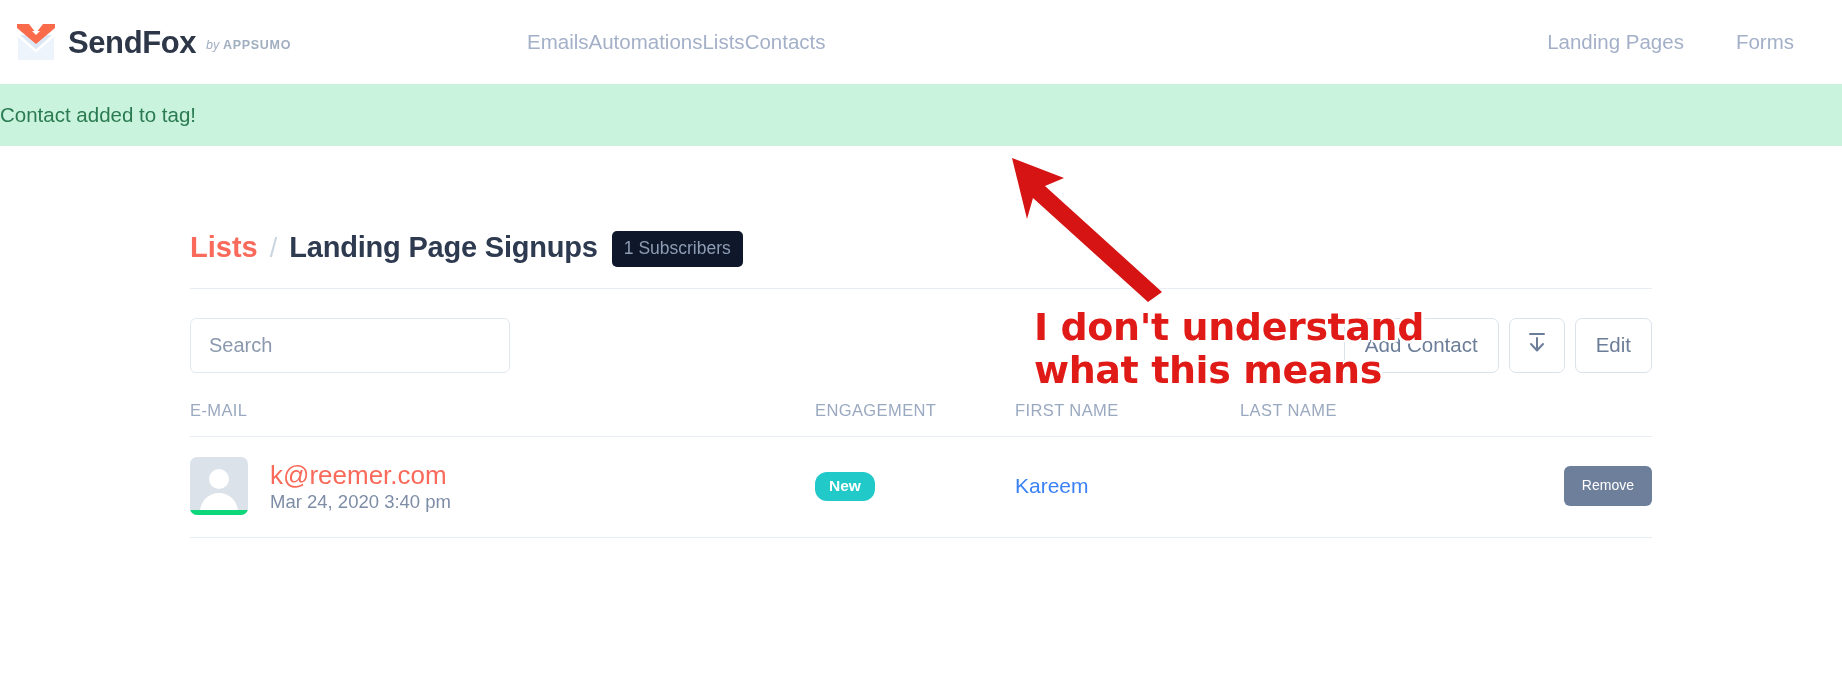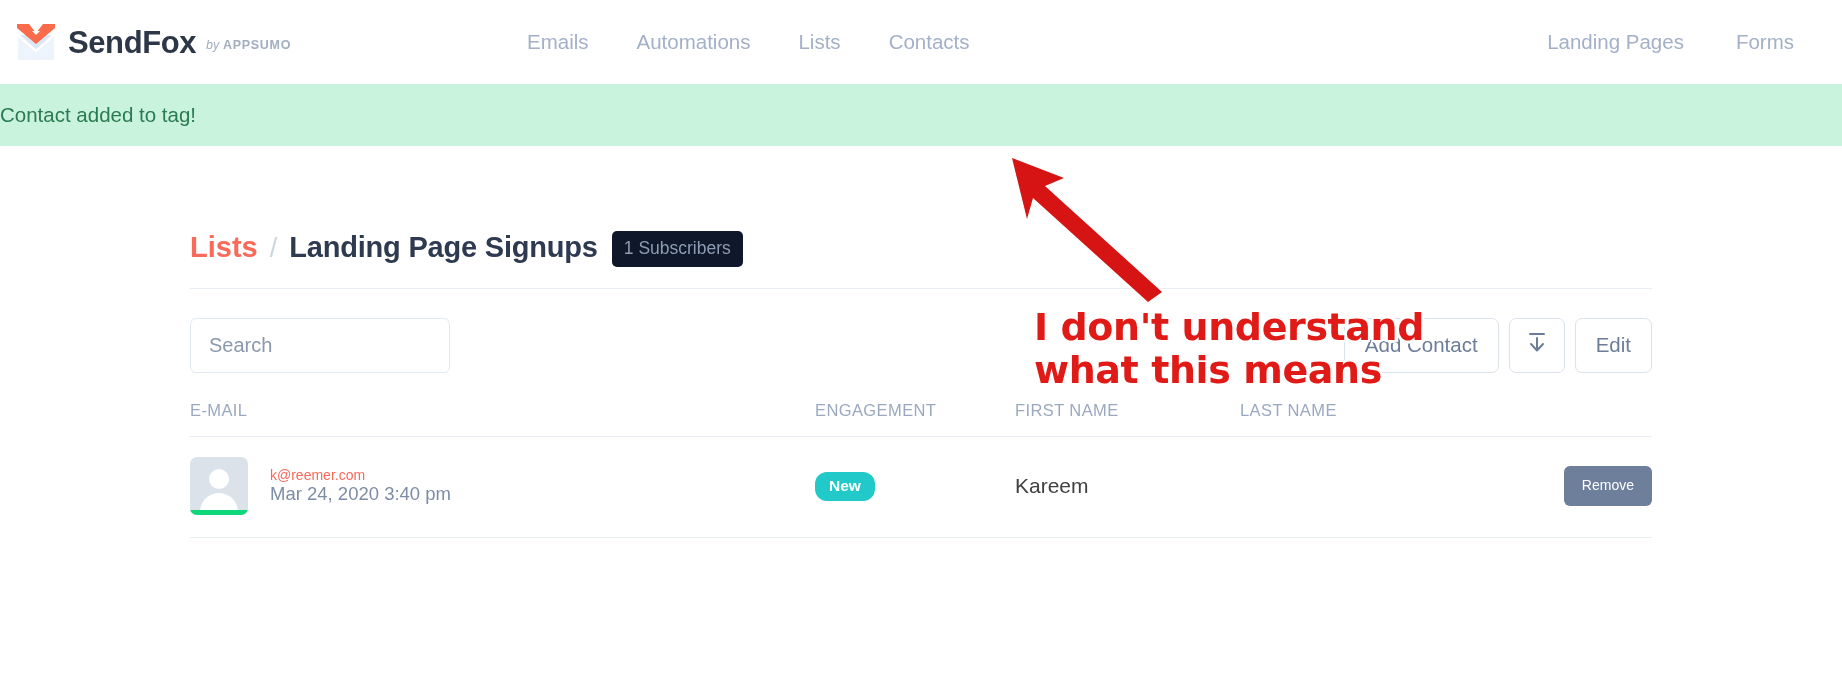--- a/index.html
+++ b/index.html
@@ -59,21 +59,20 @@
     letter-spacing: 0;
   }
 
   .nav-center {
     position: absolute;
     left: 527px;
     top: 0;
     height: 84px;
     display: flex;
     align-items: center;
-    gap: 48px;
   }
   .nav-right {
     position: absolute;
     right: 48px;
     top: 0;
     height: 84px;
     display: flex;
     align-items: center;
     gap: 52px;
   }
@@ -145,21 +144,21 @@
     white-space: nowrap;
   }
 
   .toolbar {
     height: 112px;
     display: flex;
     align-items: center;
     position: relative;
   }
   .search-box {
-    width: 260px;
+    width: 320px;
     height: 55px;
     border: 1px solid #e2e8f0;
     border-radius: 6px;
     background: #fff;
     font-size: 20px;
     color: #5b6b86;
     padding: 0 18px;
     box-sizing: border-box;
     outline: none;
     font-family: "Liberation Sans", sans-serif;
@@ -237,41 +236,41 @@
     background: #fff;
     left: 10px; top: 36px;
   }
   .avatar .bar {
     position: absolute;
     left: 0; right: 0; bottom: 0;
     height: 5px;
     background: #0ed67a;
   }
   .email-link {
-    font-size: 14px;
+    font-size: 26px;
     color: #f96a5a;
     text-decoration: none;
     display: block;
     cursor: pointer;
   }
   .email-date {
     font-size: 18.5px;
     color: #7d8da6;
     margin-top: 8px;
   }
   .pill-new {
     display: inline-block;
     background: #22c9c9;
     color: #ffffff;
     font-size: 15.5px;
     font-weight: bold;
     border-radius: 12px;
     padding: 5px 14px 6px 14px;
   }
-  .cell-name { font-size: 21px; color: #404040; }
+  .cell-name { font-size: 21px; color: #3b82f6; }
   .btn-remove {
     background: #6d7f9b;
     color: #fff;
     border: none;
     border-radius: 6px;
     font-size: 14px;
     padding: 11px 18px 13px 18px;
     cursor: pointer;
     font-family: "Liberation Sans", sans-serif;
   }

